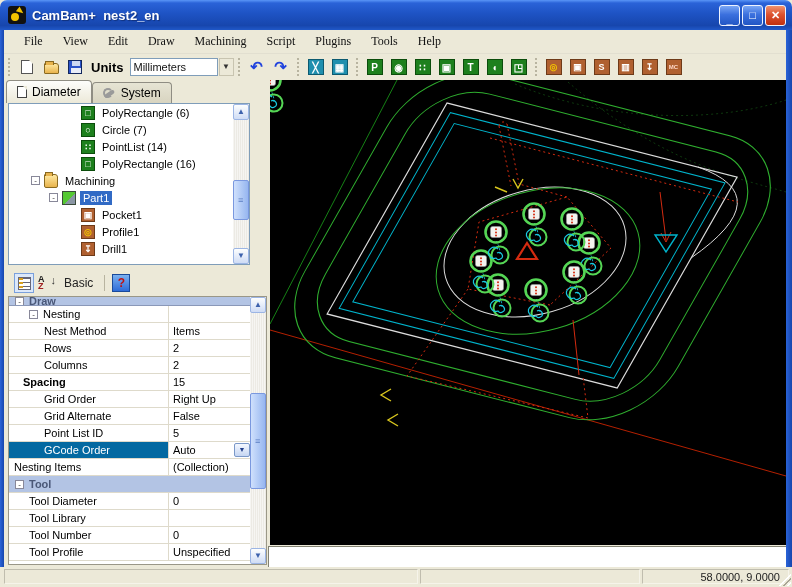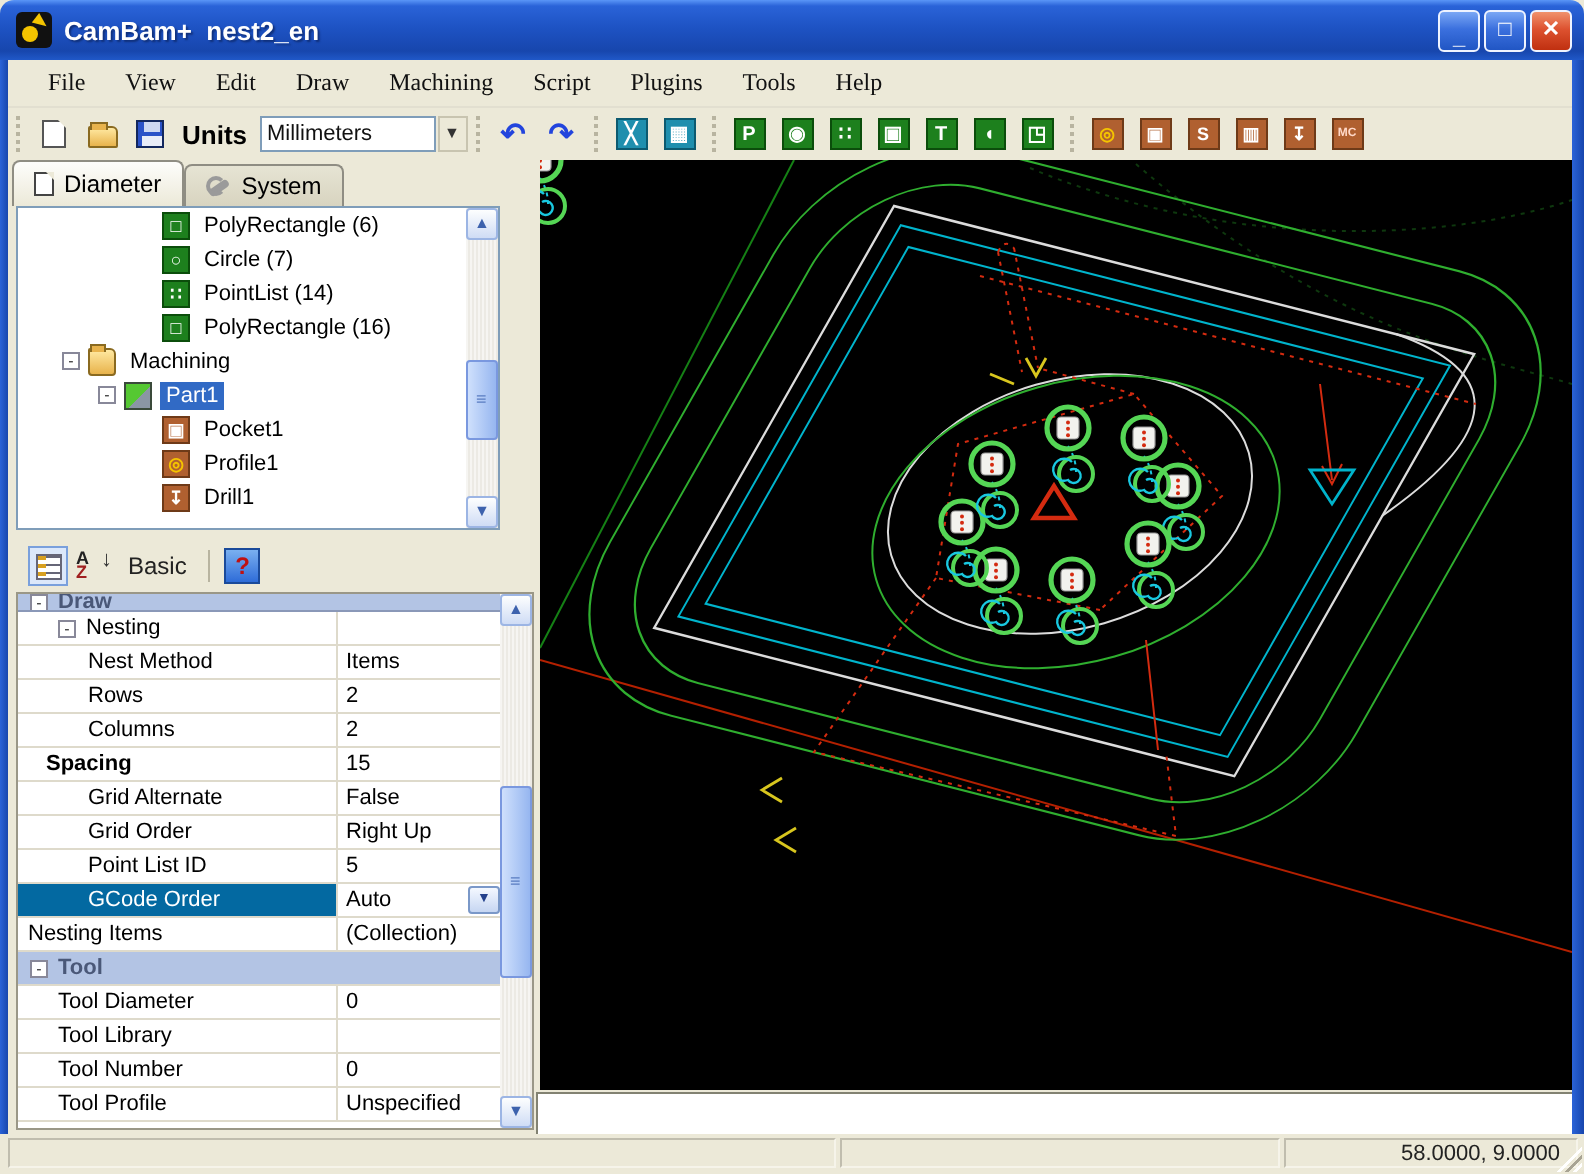--- a/index.html
+++ b/index.html
@@ -346,32 +346,32 @@
           <div class="pg-row">
             <div class="name" style="padding-left: 14px; font-weight: bold;">
               <span>Spacing</span>
             </div>
             <div class="value">
               <span>15</span>
             </div>
           </div>
           <div class="pg-row">
             <div class="name" style="padding-left: 35px;">
+              <span>Grid Order</span>
+            </div>
+            <div class="value">
+              <span>Right Up</span>
+            </div>
+          </div>
+          <div class="pg-row">
+            <div class="name" style="padding-left: 35px;">
               <span>Grid Alternate</span>
             </div>
             <div class="value">
               <span>False</span>
-            </div>
-          </div>
-          <div class="pg-row">
-            <div class="name" style="padding-left: 35px;">
-              <span>Grid Order</span>
-            </div>
-            <div class="value">
-              <span>Right Up</span>
             </div>
           </div>
           <div class="pg-row">
             <div class="name" style="padding-left: 35px;">
               <span>Point List ID</span>
             </div>
             <div class="value">
               <span>5</span>
             </div>
           </div>

